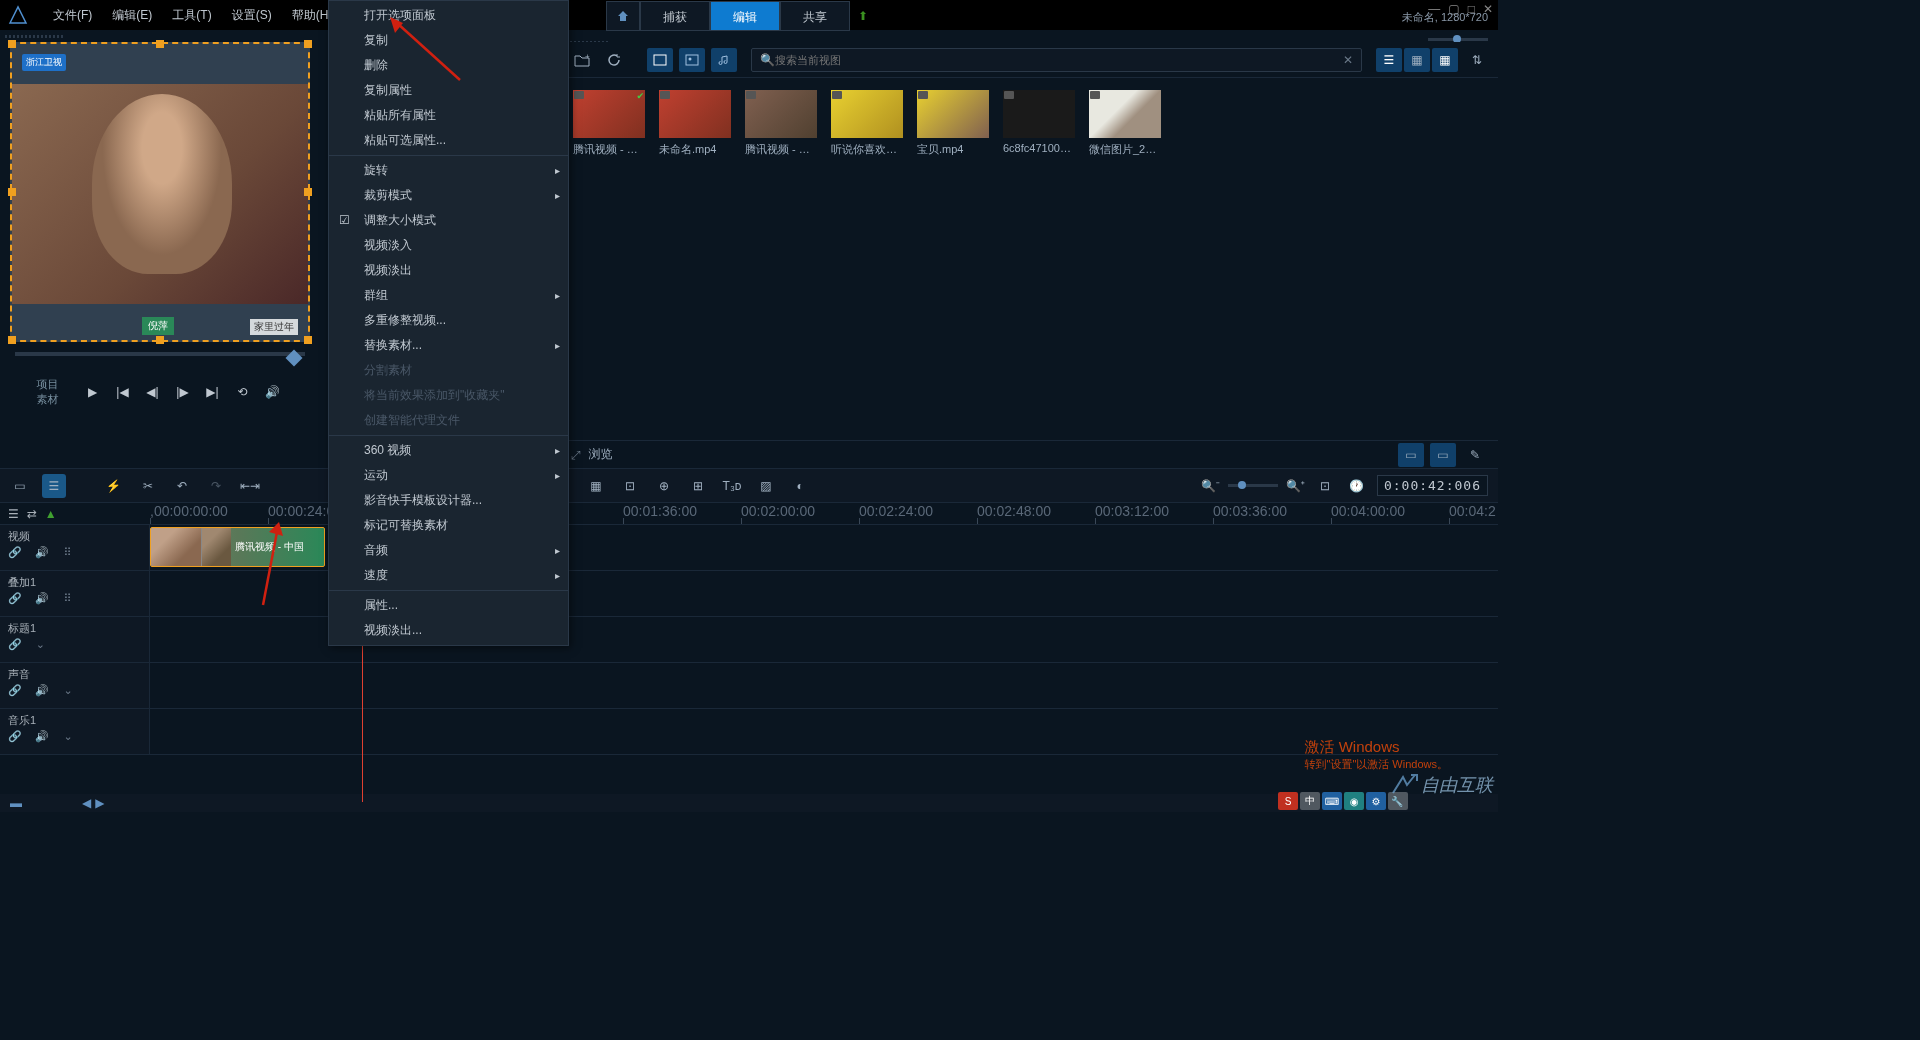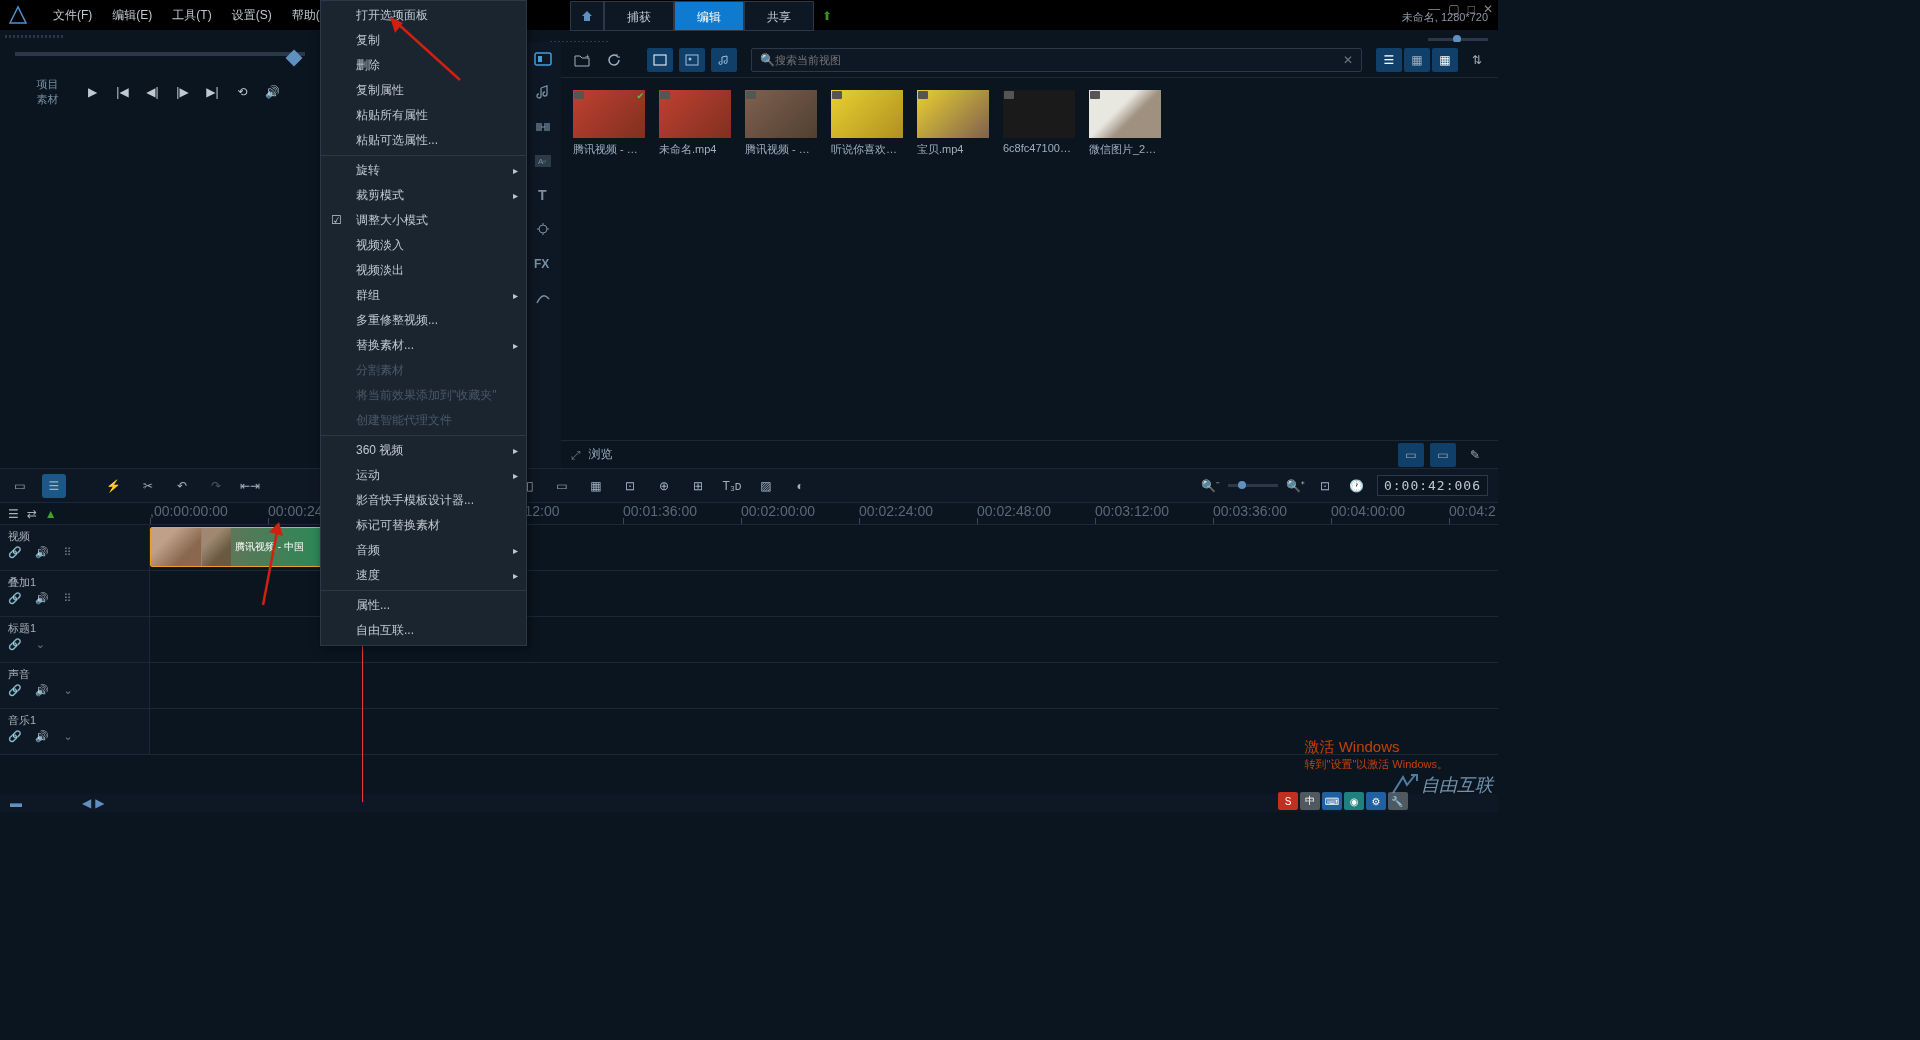--- a/index.html
+++ b/index.html
@@ -3,21 +3,21 @@
 <meta charset="utf-8">
 <style>
 * { margin: 0; padding: 0; box-sizing: border-box; font-family: "Microsoft YaHei", sans-serif; }
 body { background: #0a1520; color: #a8b0b8; font-size: 12px; width: 1498px; height: 812px; overflow: hidden; position: relative; }
 .menubar { height: 30px; background: #000000; display: flex; align-items: center; padding: 0 8px; position: relative; }
 .logo { width: 20px; height: 20px; margin-right: 15px; }
 .logo svg { width: 100%; height: 100%; }
 .menu-item { padding: 0 10px; color: #c0c8d0; cursor: pointer; }
 .win-controls { position: absolute; right: 5px; top: 2px; display: flex; gap: 8px; color: #888; }
 .win-controls span { cursor: pointer; }
-.tabbar { position: absolute; left: 570px; top: 0; height: 32px; display: flex; align-items: center; }
+.tabbar { position: absolute; left: 570px; top: 0; height: 32px; display: flex; align-items: center; padding-left: 36px; }
 .tab-btn { width: 34px; height: 30px; display: flex; align-items: center; justify-content: center; border: 1px solid #2a3848; background: #0e1824; }
 .tab-main { padding: 0 22px; height: 30px; line-height: 30px; border: 1px solid #2a3848; background: #0e1824; color: #c0c8d0; cursor: pointer; }
 .tab-main.active { background: #0e7bd0; color: #fff; }
 .upload-icon { margin-left: 8px; color: #3a9020; }
 .project-info { position: absolute; right: 10px; top: 10px; font-size: 11px; color: #8a98a8; }
 .handle-bar { height: 12px; background: #0a1520; display: flex; align-items: center; padding: 0 5px; }
 .handle-bar::before { content: ''; width: 60px; height: 3px; background: repeating-linear-gradient(90deg, #2a3848 0, #2a3848 2px, transparent 2px, transparent 4px); }
 .handle-right { position: absolute; left: 545px; top: 36px; height: 12px; }
 .upper { display: flex; height: 426px; }
 .preview-panel { width: 320px; background: #0a1520; position: relative; }
@@ -35,21 +35,21 @@
 .tv-main { position: absolute; top: 40px; left: 0; width: 100%; height: 220px; background: linear-gradient(135deg, #8a6850 0%, #6a4838 60%, #4a2828 100%); }
 .tv-face { position: absolute; top: 10px; left: 80px; width: 140px; height: 180px; background: radial-gradient(ellipse at 50% 30%, #d0a888 20%, #8a6850 60%); border-radius: 50% 50% 40% 40%; }
 .tv-label { position: absolute; bottom: 5px; left: 130px; background: #2a8858; color: #fff; font-size: 10px; padding: 2px 6px; }
 .tv-sub { position: absolute; bottom: 5px; right: 10px; background: rgba(255,255,255,0.8); color: #333; font-size: 10px; padding: 1px 4px; }
 .slider-area { width: 290px; height: 20px; margin: 10px auto 0; position: relative; }
 .slider-track { width: 100%; height: 4px; background: #2a3848; margin-top: 8px; }
 .slider-thumb { position: absolute; right: 5px; top: 0; width: 12px; height: 12px; background: #6090c0; transform: rotate(45deg); }
 .play-controls { display: flex; align-items: center; justify-content: center; gap: 8px; margin-top: 5px; }
 .play-label { font-size: 11px; color: #7890a0; margin-right: 15px; text-align: right; }
 .play-btn { width: 22px; height: 22px; display: flex; align-items: center; justify-content: center; cursor: pointer; color: #c0c8d0; }
-.ctx-menu { position: absolute; left: 320px; top: 0; width: 207px; background: #1a2530; border: 1px solid #2a3848; z-index: 100; box-shadow: 2px 2px 8px rgba(0,0,0,0.5); padding: 2px 0;}
+.ctx-menu { position: absolute; left: 328px; top: 0; width: 241px; background: #1a2530; border: 1px solid #2a3848; z-index: 100; box-shadow: 2px 2px 8px rgba(0,0,0,0.5); padding: 2px 0;}
 .ctx-item { padding: 4px 20px 4px 35px; font-size: 12px; color: #c0c8d0; cursor: pointer; position: relative; line-height: 17px; }
 .ctx-item.disabled { color: #4a5868; cursor: default; }
 .ctx-item.sub::after { content: '▸'; position: absolute; right: 8px; font-size: 10px; }
 .ctx-sep { height: 1px; background: #2a3848; margin: 2px 0; }
 .ctx-check { position: absolute; left: 10px; }
 .arrow { position: absolute; z-index: 200; }
 .arrow svg { width: 100%; height: 100%; }
 .media-panel { flex: 1; background: #0a1520; display: flex; position: relative; margin-left: 205px; }
 .media-sidebar { width: 36px; background: #0e1824; display: flex; flex-direction: column; align-items: center; padding-top: 5px; gap: 10px; }
 .sb-icon { width: 24px; height: 24px; display: flex; align-items: center; justify-content: center; cursor: pointer; color: #7890a0; }
@@ -155,20 +155,36 @@
 
 <div class="project-info">未命名, 1280*720</div>
 
 <div class="handle-bar"></div>
 <div class="handle-bar handle-right"></div>
 <div class="range-slider-top"></div>
 
 <div class="upper">
 
   <div class="preview-panel">
+    <div class="preview-img">
+      <div class="tv-logo">浙江卫视</div>
+      <div class="tv-main">
+          <div class="tv-face"></div>
+        </div>
+      <div class="tv-label">倪萍</div>
+      <div class="tv-sub">家里过年</div>
+      <div class="sel-handle tl"></div>
+        <div class="sel-handle tr"></div>
+      <div class="sel-handle bl"></div>
+        <div class="sel-handle br"></div>
+      <div class="sel-handle tm"></div>
+        <div class="sel-handle bm"></div>
+      <div class="sel-handle lm"></div>
+        <div class="sel-handle rm"></div>
+    </div>
     <div class="slider-area">
       <div class="slider-track"></div>
         <div class="slider-thumb"></div>
     </div>
     <div class="play-controls">
       <div class="play-label">
         <div>项目</div>
         <div>素材</div>
       </div>
       <div class="play-btn">▶</div>
@@ -202,21 +218,21 @@
     <div class="ctx-item disabled">创建智能代理文件</div>
     <div class="ctx-sep"></div>
     <div class="ctx-item sub">360 视频</div>
     <div class="ctx-item sub">运动</div>
     <div class="ctx-item">影音快手模板设计器...</div>
     <div class="ctx-item">标记可替换素材</div>
     <div class="ctx-item sub">音频</div>
     <div class="ctx-item sub">速度</div>
     <div class="ctx-sep"></div>
     <div class="ctx-item">属性...</div>
-    <div class="ctx-item">自由互联...</div>
+    <div class="ctx-item">视频淡出...</div>
   </div>
 
   <div class="media-panel">
     <div class="media-sidebar">
       <div class="sb-icon active">
           <svg width="18" height="14" viewBox="0 0 18 14">
             <rect x="1" y="1" width="16" height="12" rx="2" fill="none" stroke="currentColor" stroke-width="1.5"></rect>
             <rect x="4" y="4" width="4" height="6" fill="currentColor"></rect>
           </svg>
         </div>

